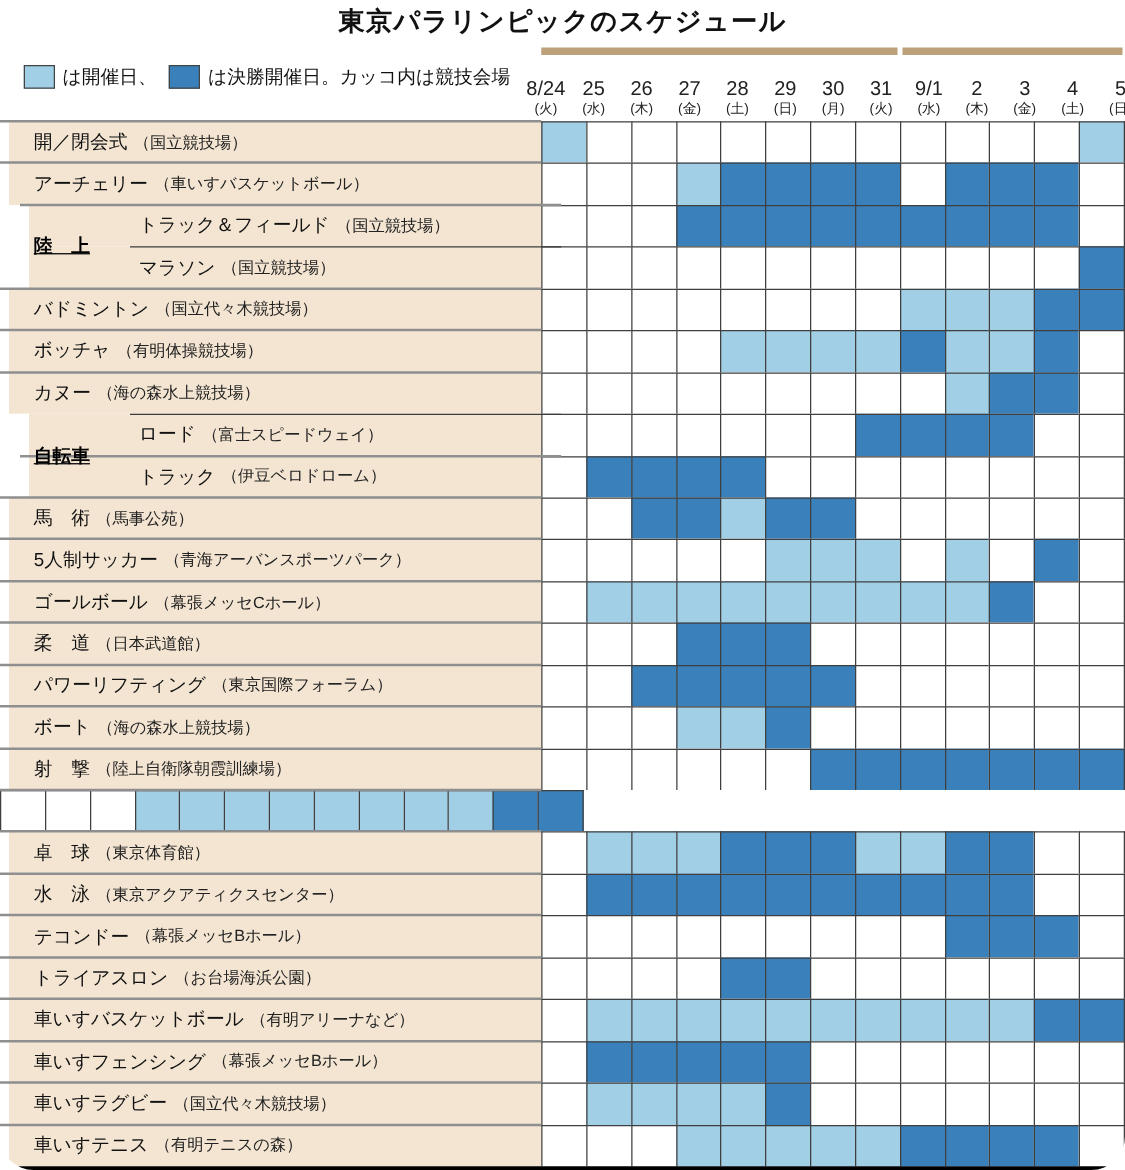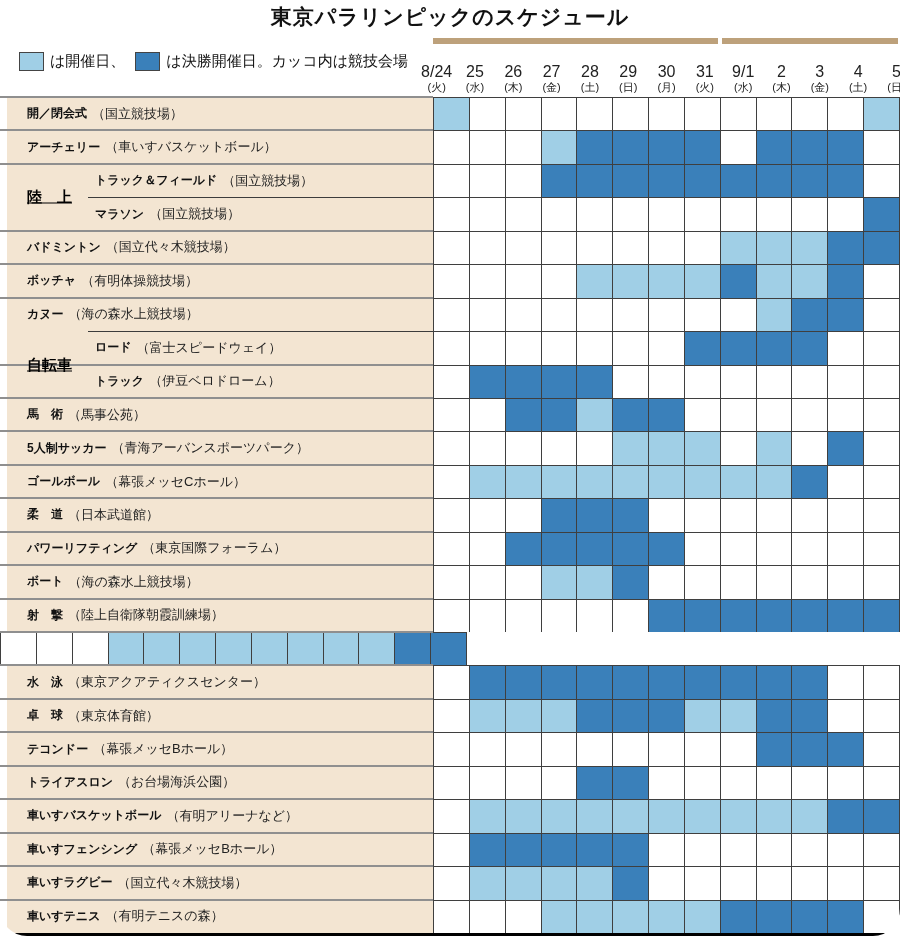--- a/index.html
+++ b/index.html
@@ -33,29 +33,29 @@
   .date-day{font-size:16px;line-height:18px;}
   .date-dow{font-size:11px;line-height:13px;}
 
   .table{position:absolute;left:0;top:97px;width:900px;height:836px;
          display:flex;flex-direction:column;}
   .trow{flex:1;display:flex;position:relative;min-height:0;}
   .trow::before{content:"";position:absolute;left:0;top:-1px;width:433px;height:2px;
                 background:var(--sep);z-index:1;}
   .trow.sub2::before{left:88px;width:345px;height:1.5px;background:#3c3c3c;top:-0.5px;}
   .group{flex:2;display:flex;flex-direction:column;position:relative;min-height:0;}
-  .group .trow{flex:1;}
+  .group .trow{flex:1;margin-left:16px;}
   .group-label{position:absolute;left:27px;top:50%;transform:translateY(-50%);
                font-size:15px;font-weight:bold;color:#000000;z-index:2;white-space:nowrap;text-decoration:underline;}
 
   .label{width:433px;box-sizing:border-box;padding-left:27px;display:flex;align-items:center;
          background:linear-gradient(to right,#fff 7px,var(--beige) 7px);
          white-space:nowrap;overflow:hidden;}
   .trow.sub .label{padding-left:95px;}
-  .sport{font-size:12px;font-weight:bold;color:#111;margin-right:5px;}
+  .sport{font-size:15px;font-weight:normal;color:#111;margin-right:5px;}
   .venue{font-size:13px;color:#222;}
 
   .cells{width:467px;display:flex;flex:none;}
   .cell{flex:1;box-sizing:border-box;background:#fff;
         border-left:1.5px solid var(--grid);border-top:1.5px solid var(--grid);}
   .cell:last-child{border-right:1.5px solid var(--grid);}
   .cell.open{background:var(--open);}
   .cell.final{background:var(--final);}
 
   .bottom-bar{position:absolute;left:0;top:933px;width:900px;height:3px;background:#000;}
@@ -721,20 +721,54 @@
   <div class="cell open"></div>
 
   <div class="cell final"></div>
 
   <div class="cell final"></div>
 </div>
   </div>
 
   <div class="trow">
     <div class="label">
+      <span class="sport">卓　球</span>
+      <span class="venue">（東京体育館）</span>
+    </div>
+    <div class="cells">
+  <div class="cell"></div>
+
+  <div class="cell open"></div>
+
+  <div class="cell open"></div>
+
+  <div class="cell open"></div>
+
+  <div class="cell final"></div>
+
+  <div class="cell final"></div>
+
+  <div class="cell final"></div>
+
+  <div class="cell open"></div>
+
+  <div class="cell open"></div>
+
+  <div class="cell final"></div>
+
+  <div class="cell final"></div>
+
+  <div class="cell"></div>
+
+  <div class="cell"></div>
+</div>
+  </div>
+
+  <div class="trow">
+    <div class="label">
       <span class="sport">水　泳</span>
       <span class="venue">（東京アクアティクスセンター）</span>
     </div>
     <div class="cells">
   <div class="cell"></div>
 
   <div class="cell final"></div>
 
   <div class="cell final"></div>
 
@@ -755,54 +789,20 @@
   <div class="cell final"></div>
 
   <div class="cell"></div>
 
   <div class="cell"></div>
 </div>
   </div>
 
   <div class="trow">
     <div class="label">
-      <span class="sport">卓　球</span>
-      <span class="venue">（東京体育館）</span>
-    </div>
-    <div class="cells">
-  <div class="cell"></div>
-
-  <div class="cell open"></div>
-
-  <div class="cell open"></div>
-
-  <div class="cell open"></div>
-
-  <div class="cell final"></div>
-
-  <div class="cell final"></div>
-
-  <div class="cell final"></div>
-
-  <div class="cell open"></div>
-
-  <div class="cell open"></div>
-
-  <div class="cell final"></div>
-
-  <div class="cell final"></div>
-
-  <div class="cell"></div>
-
-  <div class="cell"></div>
-</div>
-  </div>
-
-  <div class="trow">
-    <div class="label">
       <span class="sport">テコンドー</span>
       <span class="venue">（幕張メッセBホール）</span>
     </div>
     <div class="cells">
   <div class="cell"></div>
 
   <div class="cell"></div>
 
   <div class="cell"></div>
 

